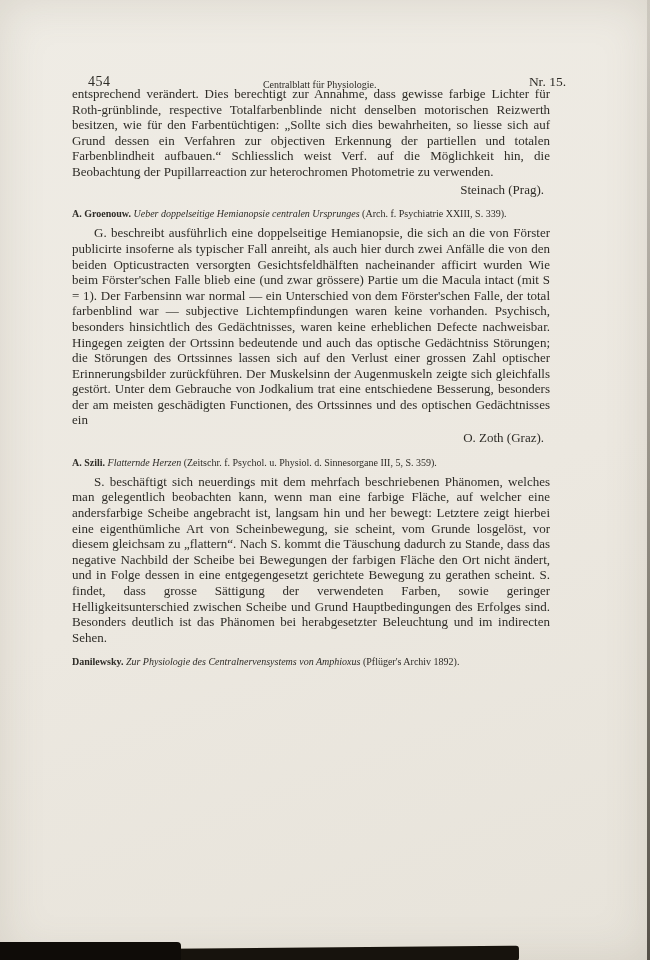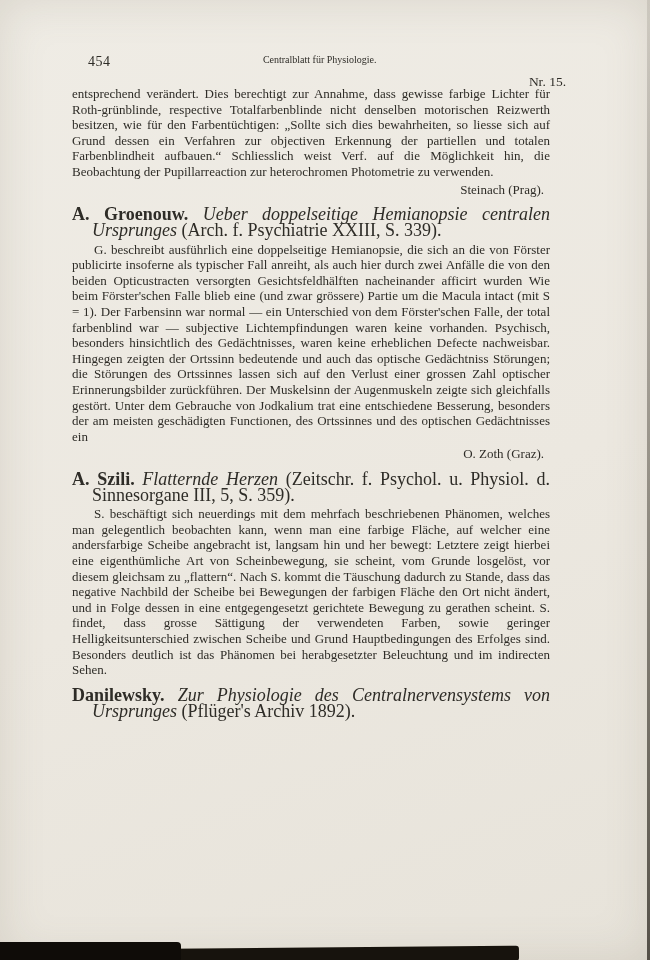--- a/index.html
+++ b/index.html
@@ -17,21 +17,21 @@
     color: #2e2c27;
     box-shadow: inset 0 0 45px rgba(120,110,90,0.18);
   }
   .page-header {
     position: absolute;
     top: 54px;
     left: 88px;
     width: 478px;
     display: flex;
     justify-content: space-between;
-    align-items: flex-start;
+    align-items: flex-end;
     font-size: 13px;
   }
   .pageno { font-size: 14px; letter-spacing: 0.5px; }
   .jtitle { font-size: 10px; }
   .issue  { font-size: 13.5px; margin-top: 20px; }
   .content {
     position: absolute;
     top: 86px;
     left: 72px;
     width: 478px;
@@ -47,21 +47,21 @@
   .signature {
     text-align: right;
     padding-right: 6px;
     margin: 0 0 2px 0;
   }
   .entry { margin-top: 9px; }
   .entry-heading {
     margin: 0 0 3px 0;
     padding-left: 20px;
     text-indent: -20px;
-    font-size: 18px;
+    font-size: 10px;
     line-height: 16.2px;
   }
   .entry-author { font-weight: bold; }
   .entry-title  { font-style: italic; }
   .entry-source { font-style: normal; }
   .section-heading {
     margin: 14px 0 5px 0;
     font-size: 16px;
     font-weight: bold;
     text-align: center;
@@ -130,21 +130,21 @@
         <span class="entry-title">Flatternde Herzen</span>
         <span class="entry-source">(Zeitschr. f. Psychol. u. Physiol. d. Sinnesorgane III, 5, S. 359).</span>
       </div>
       <p class="para">S. beschäftigt sich neuerdings mit dem mehrfach beschriebenen Phänomen, welches man gelegentlich beobachten kann, wenn man eine farbige Fläche, auf welcher eine andersfarbige Scheibe angebracht ist, langsam hin und her bewegt: Letztere zeigt hierbei eine eigenthümliche Art von Scheinbewegung, sie scheint, vom Grunde losgelöst, vor diesem gleichsam zu „flattern“. Nach S. kommt die Täuschung dadurch zu Stande, dass das negative Nachbild der Scheibe bei Bewegungen der farbigen Fläche den Ort nicht ändert, und in Folge dessen in eine entgegengesetzt gerichtete Bewegung zu gerathen scheint. S. findet, dass grosse Sättigung der verwendeten Farben, sowie geringer Helligkeitsunterschied zwischen Scheibe und Grund Hauptbedingungen des Erfolges sind. Besonders deutlich ist das Phänomen bei herabgesetzter Beleuchtung und im indirecten Sehen.</p>
     </div>
 
 
     <div class="entry">
       <div class="entry-heading">
         <span class="entry-author">Danilewsky.</span>
-        <span class="entry-title">Zur Physiologie des Centralnervensystems von Ursprunges</span>
+        <span class="entry-title">Zur Physiologie des Centralnervensystems von Amphioxus</span>
         <span class="entry-source">(Pflüger's Archiv 1892).</span>
       </div>
     </div>
 
   </main>
 
   <div class="scan-edge-right"></div>
   <div class="scan-edge-bottom"></div>
   <div class="scan-corner-blob"></div>
 

